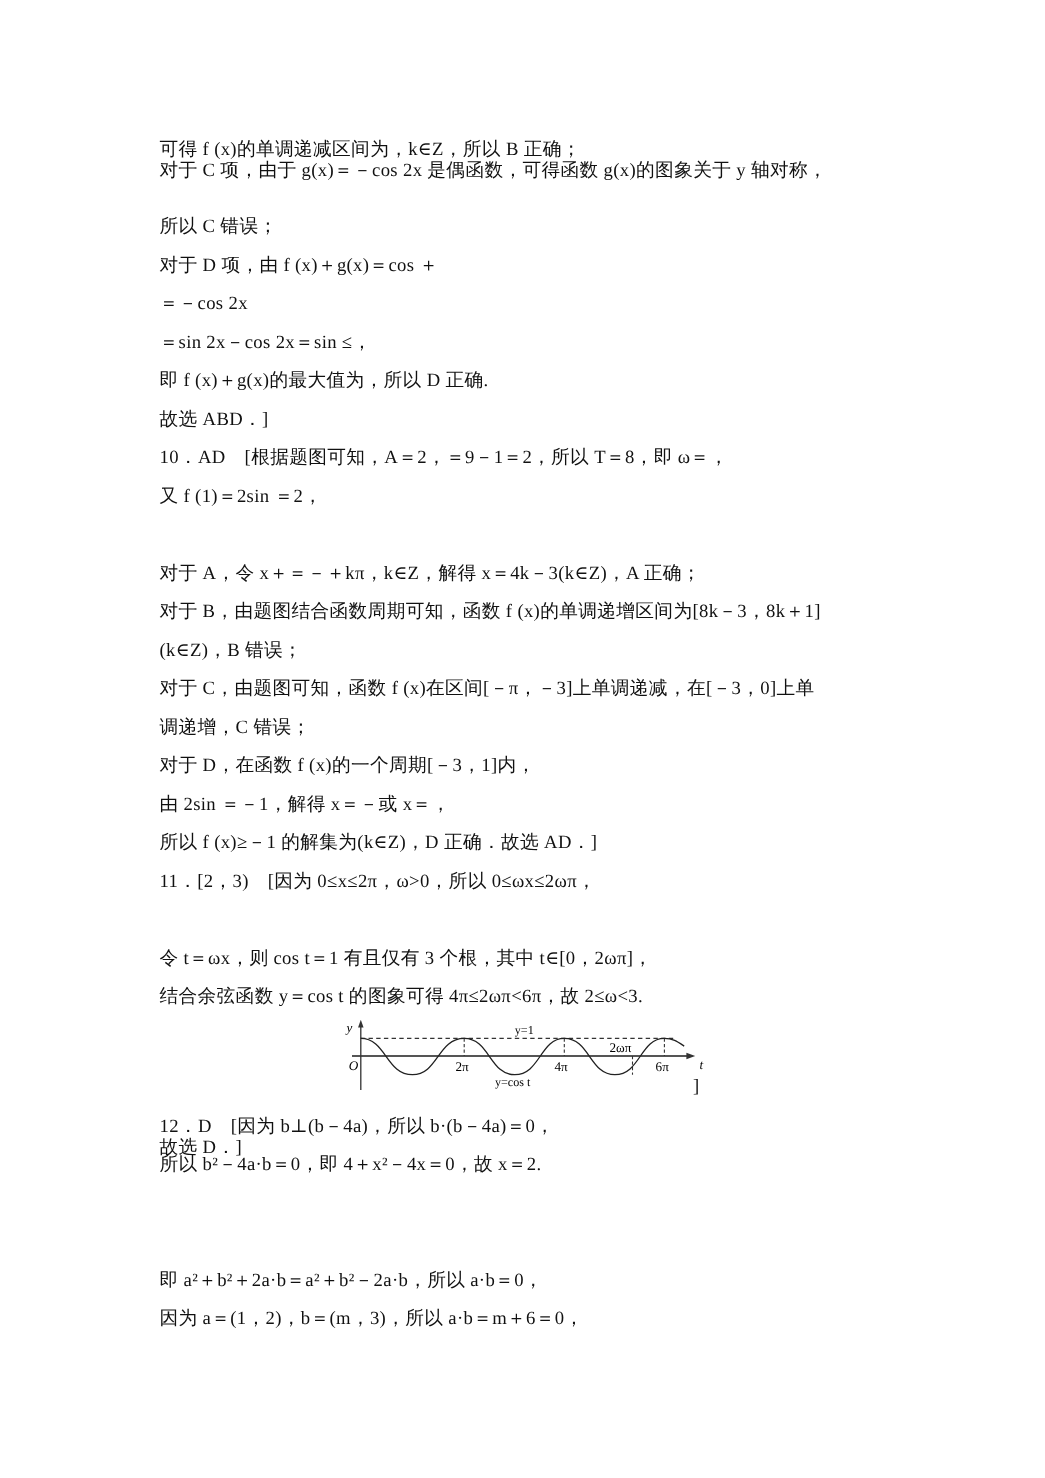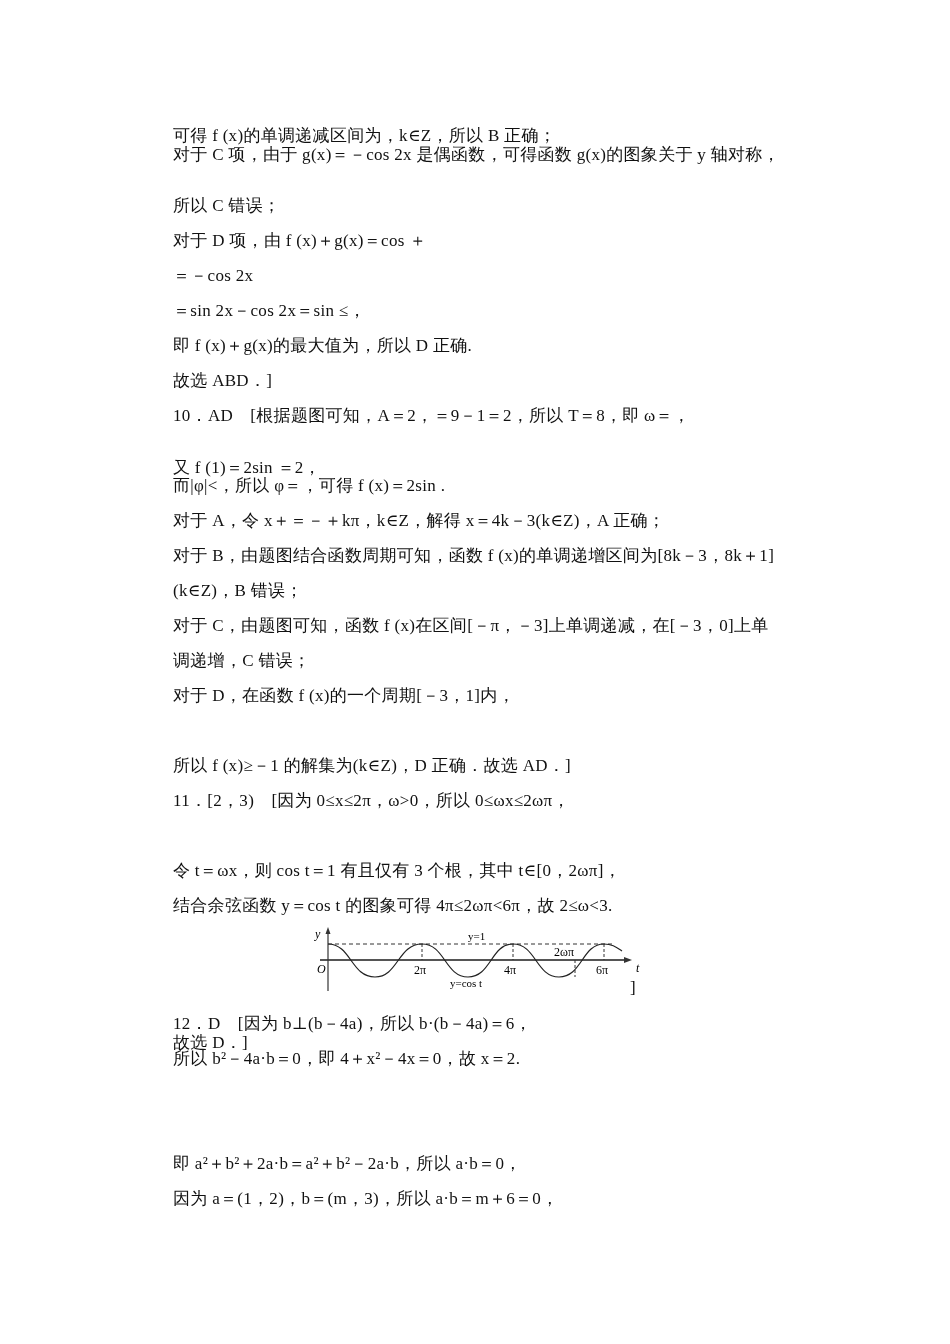--- a/index.html
+++ b/index.html
@@ -1,43 +1,43 @@
 <!DOCTYPE html>
 <html><head>
 <meta charset="utf-8">
 <style>
   html, body { margin: 0; padding: 0; background: #ffffff; }
   body { width: 950px; height: 1344px; position: relative; overflow: hidden;
          font-family: "Liberation Serif", "DejaVu Serif", serif; color: #111; }
   .page { position: absolute; left: 0; top: 0; width: 950px; height: 1344px; }
-  .line { position: absolute; left: 145px; font-size: 17px; line-height: 20px; white-space: nowrap; letter-spacing: 0.3px; margin-left: 28px; }
+  .line { position: absolute; left: 145px; font-size: 17px; line-height: 20px; white-space: nowrap; letter-spacing: 0.3px; }
   .fig { position: absolute; left: 310px; top: 925px; width: 335px; height: 72px; }
   .bracket { position: absolute; left: 630px; top: 978px; font-size: 17px; }
 </style>
 </head>
 <body>
 
 <div class="page">
   <div class="line" style="top:126px">可得 f (x)的单调递减区间为，k∈Z，所以 B 正确；</div>
   <div class="line" style="top:145px">对于 C 项，由于 g(x)＝－cos 2x 是偶函数，可得函数 g(x)的图象关于 y 轴对称，</div>
   <div class="line" style="top:196px">所以 C 错误；</div>
   <div class="line" style="top:231px">对于 D 项，由 f (x)＋g(x)＝cos ＋</div>
   <div class="line" style="top:266px">＝－cos 2x</div>
   <div class="line" style="top:301px">＝sin 2x－cos 2x＝sin ≤，</div>
   <div class="line" style="top:336px">即 f (x)＋g(x)的最大值为，所以 D 正确.</div>
   <div class="line" style="top:371px">故选 ABD．]</div>
   <div class="line" style="top:406px">10．AD　[根据题图可知，A＝2，＝9－1＝2，所以 T＝8，即 ω＝，</div>
-  <div class="line" style="top:458px">又 f (1)＝2sin ＝2，</div>
-  <div class="line" style="top:476px">而|φ|&lt;，所以 φ＝，可得 f (x)＝2sin .</div>
+  <div class="line" style="top:441px">又 f (1)＝2sin ＝2，</div>
   <div class="line" style="top:511px">对于 A，令 x＋＝－＋kπ，k∈Z，解得 x＝4k－3(k∈Z)，A 正确；</div>
   <div class="line" style="top:546px">对于 B，由题图结合函数周期可知，函数 f (x)的单调递增区间为[8k－3，8k＋1]</div>
   <div class="line" style="top:581px">(k∈Z)，B 错误；</div>
   <div class="line" style="top:616px">对于 C，由题图可知，函数 f (x)在区间[－π，－3]上单调递减，在[－3，0]上单</div>
   <div class="line" style="top:651px">调递增，C 错误；</div>
   <div class="line" style="top:686px">对于 D，在函数 f (x)的一个周期[－3，1]内，</div>
+  <div class="line" style="top:721px">由 2sin ＝－1，解得 x＝－或 x＝，</div>
   <div class="line" style="top:756px">所以 f (x)≥－1 的解集为(k∈Z)，D 正确．故选 AD．]</div>
   <div class="line" style="top:791px">11．[2，3)　[因为 0≤x≤2π，ω&gt;0，所以 0≤ωx≤2ωπ，</div>
   <div class="line" style="top:861px">令 t＝ωx，则 cos t＝1 有且仅有 3 个根，其中 t∈[0，2ωπ]，</div>
   <div class="line" style="top:896px">结合余弦函数 y＝cos t 的图象可得 4π≤2ωπ&lt;6π，故 2≤ω&lt;3.</div>
 
   <div class="fig">
     <svg width="335" height="72" viewBox="0 0 335 72" xmlns="http://www.w3.org/2000/svg">
 
       <line x1="10" y1="35" x2="318" y2="35" stroke="#555" stroke-width="2"></line>
       <polygon points="322,35 314,32 314,38" fill="#333"></polygon>
@@ -60,18 +60,18 @@
       <text x="158" y="15" font-size="11" font-family="Liberation Serif, serif">y=1</text>
       <text x="140" y="62" font-size="11" font-family="Liberation Serif, serif">y=cos t</text>
       <text x="104" y="49" font-size="12" font-family="Liberation Serif, serif">2π</text>
       <text x="194" y="49" font-size="12" font-family="Liberation Serif, serif">4π</text>
       <text x="286" y="49" font-size="12" font-family="Liberation Serif, serif">6π</text>
       <text x="244" y="31" font-size="12" font-family="Liberation Serif, serif">2ωπ</text>
     </svg>
   </div>
   <div class="bracket">]</div>
 
-  <div class="line" style="top:1014px">12．D　[因为 b⊥(b－4a)，所以 b·(b－4a)＝6，</div>
+  <div class="line" style="top:1014px">12．D　[因为 b⊥(b－4a)，所以 b·(b－4a)＝0，</div>
   <div class="line" style="top:1049px">所以 b²－4a·b＝0，即 4＋x²－4x＝0，故 x＝2.</div>
   <div class="line" style="top:1033px">故选 D．]</div>
   <div class="line" style="top:1154px">即 a²＋b²＋2a·b＝a²＋b²－2a·b，所以 a·b＝0，</div>
   <div class="line" style="top:1189px">因为 a＝(1，2)，b＝(m，3)，所以 a·b＝m＋6＝0，</div>
 </div>
 
 </body></html>

